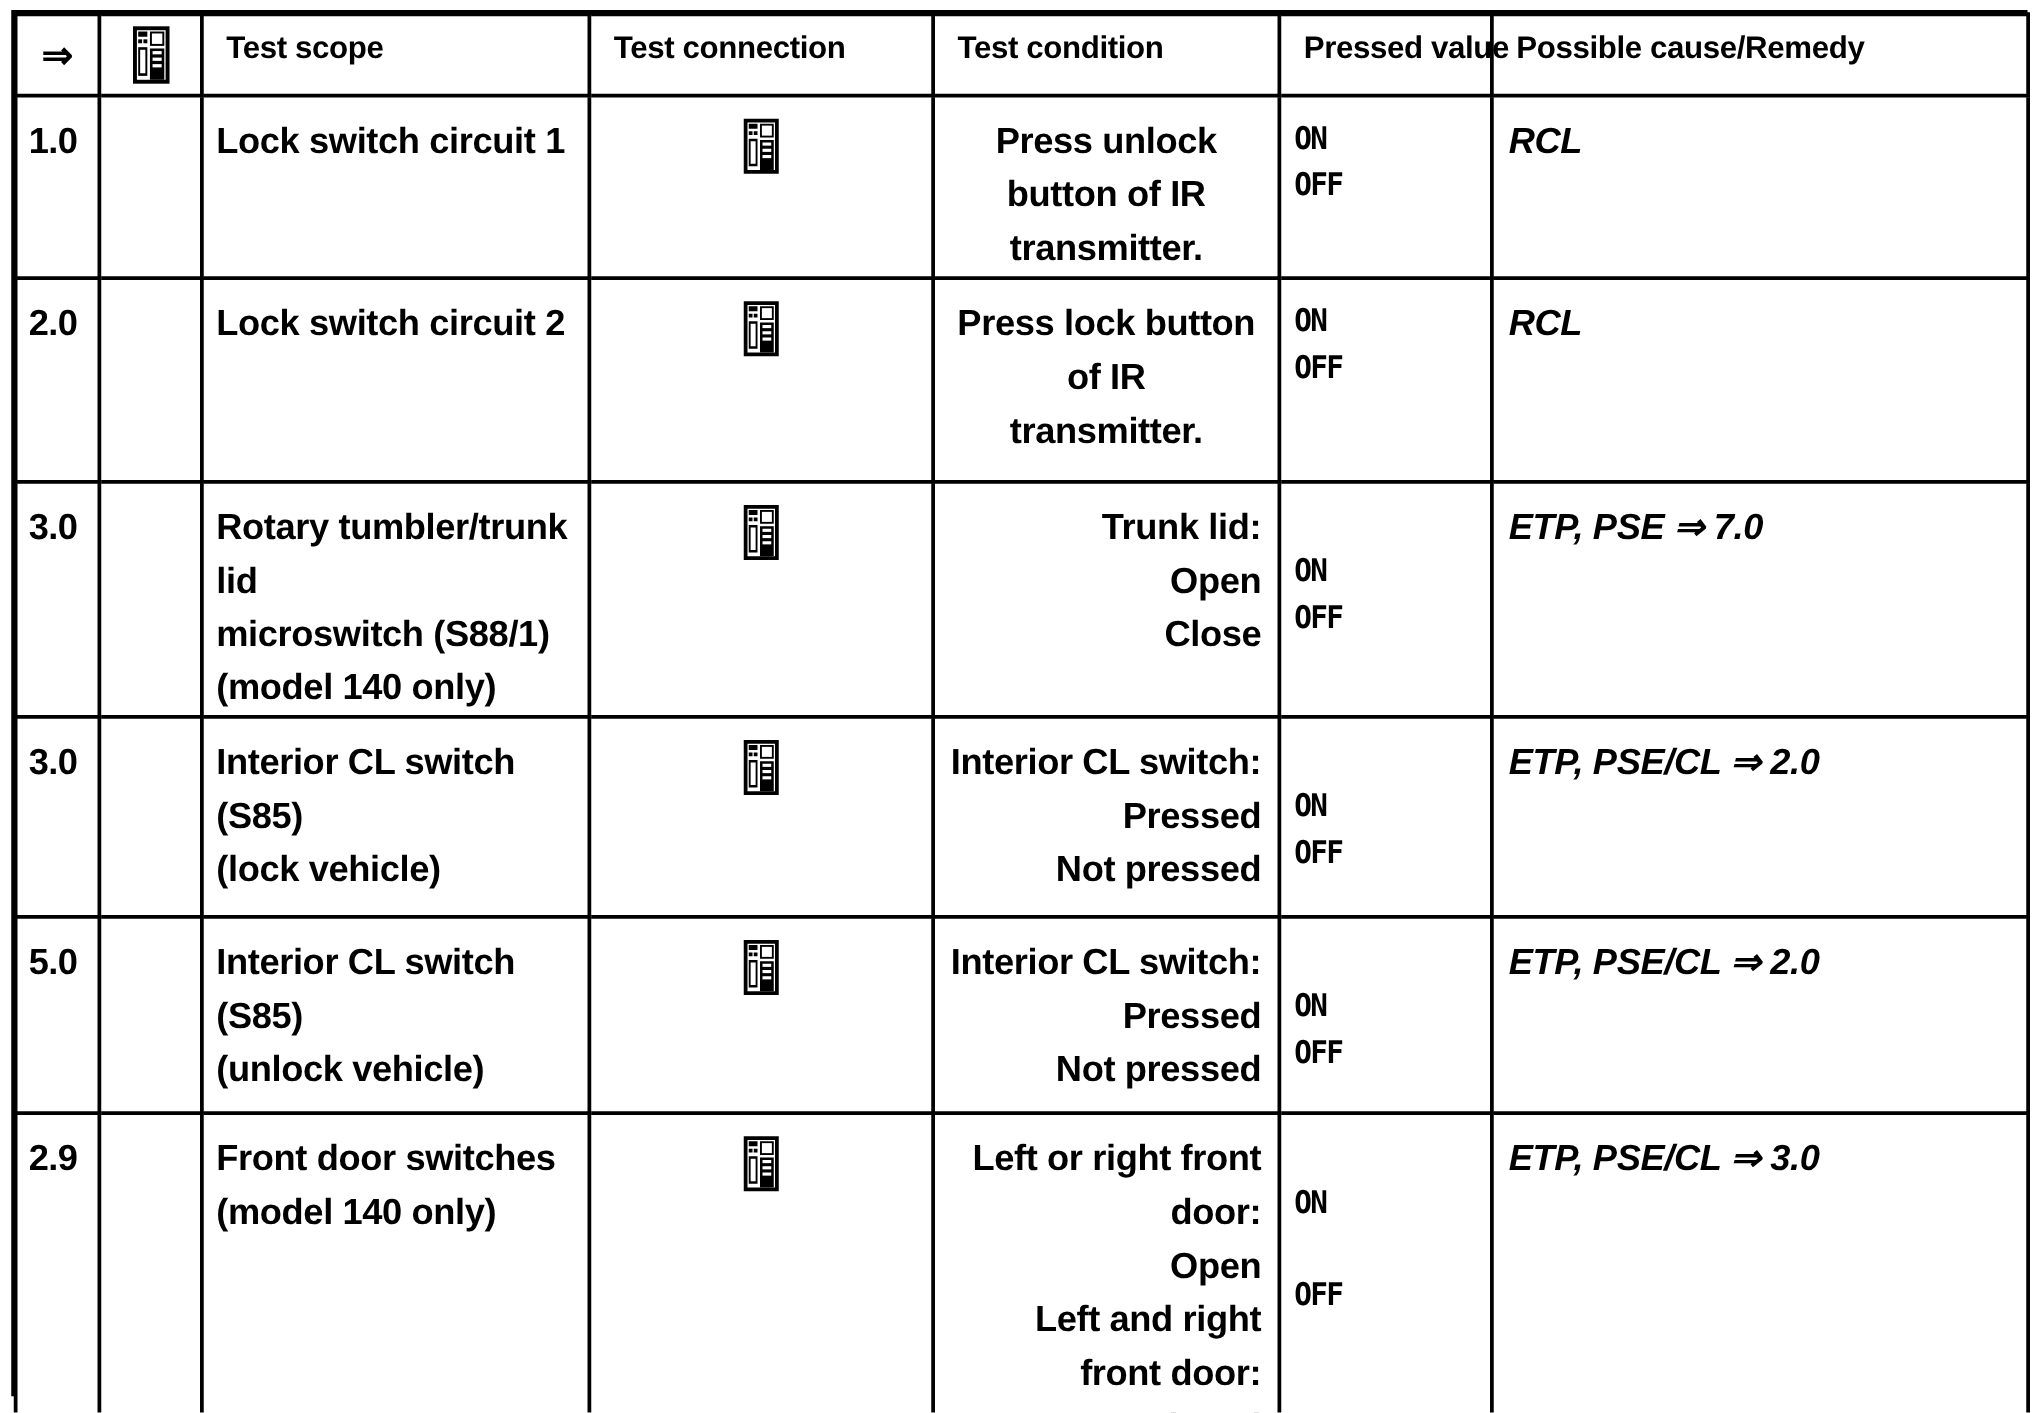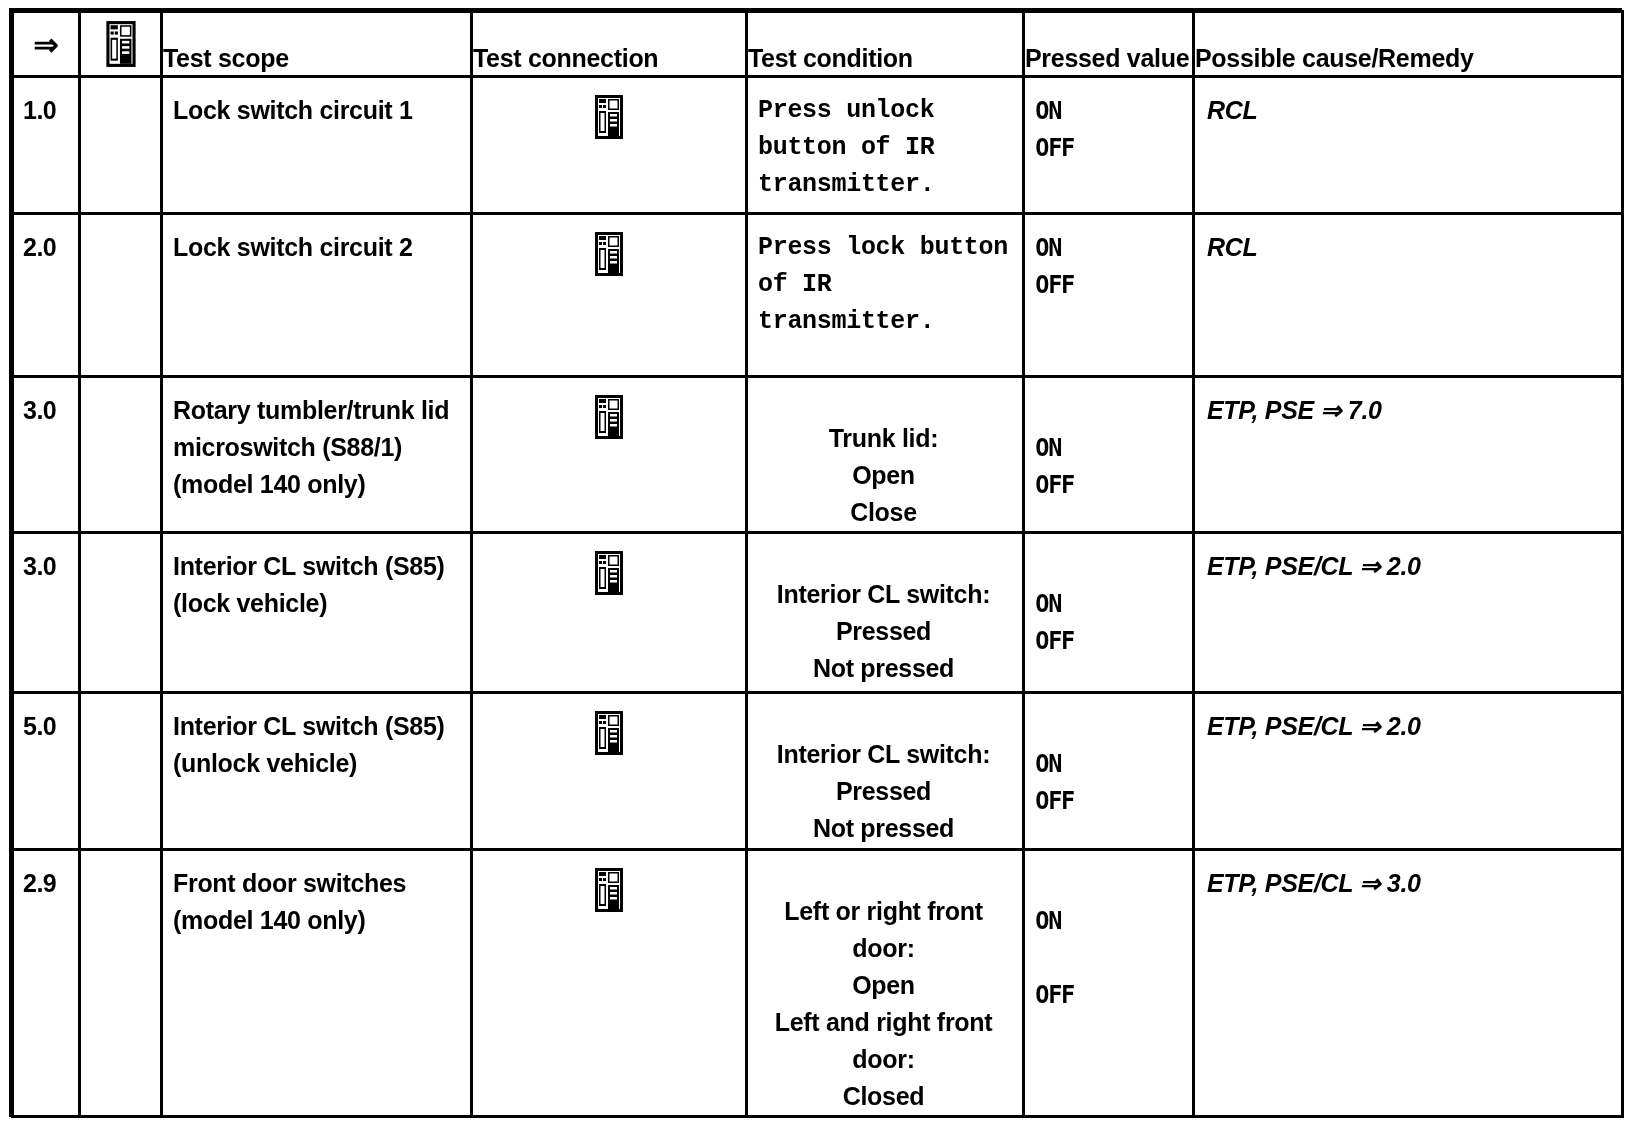--- a/index.html
+++ b/index.html
@@ -47,70 +47,67 @@
   col.c-sym   { width: 82px;  }
   col.c-scope { width: 310px; }
   col.c-conn  { width: 275px; }
   col.c-cond  { width: 277px; }
   col.c-nom   { width: 170px; }
   col.c-rem   { width: 429px; }
 
   
   tr.head td { height: 62px; }
   .hcell {
-    padding: 12px 0 0 0;
+    padding: 12px 0 0 18px;
     font-size: 25px;
     font-weight: 600;
     letter-spacing: -0.3px;
     line-height: 1.05;
     white-space: nowrap;
-    margin-top: 20px;
   }
   .arrow-cell {
     display: flex;
     align-items: center;
     justify-content: center;
     height: 62px;
     font-size: 30px;
     font-weight: 700;
   }
   .sym-cell {
     display: flex;
     align-items: center;
     justify-content: center;
     height: 62px;
   }
 
   
   .cell {
     position: relative;
     padding: 14px 10px 0 10px;
-    font-size: 25px;
+    font-size: 29px;
     font-weight: 600;
     letter-spacing: -0.3px;
     line-height: 1.48;
   }
   .cell.num {
     padding-left: 9px;
     letter-spacing: -0.5px;
   }
   .cell.conn {
     display: flex;
     justify-content: center;
     align-items: flex-start;
     padding-top: 16px;
   }
   .cell.cond-right {
+    text-align: right;
+    padding-right: 13px;
+  }
+  .cell.cond-left {
     text-align: center;
-    padding-right: 13px;
-    margin-top: 28px;
-  }
-  .cell.cond-left {
-    text-align: left;
-    font-family: Liberation Mono, monospace;
   }
   .cell.remedy {
     padding-left: 12px;
     white-space: nowrap;
     font-style: italic;
   }
 
   
   .cell.nominal {
     font-family: "DejaVu Sans Mono", monospace;

